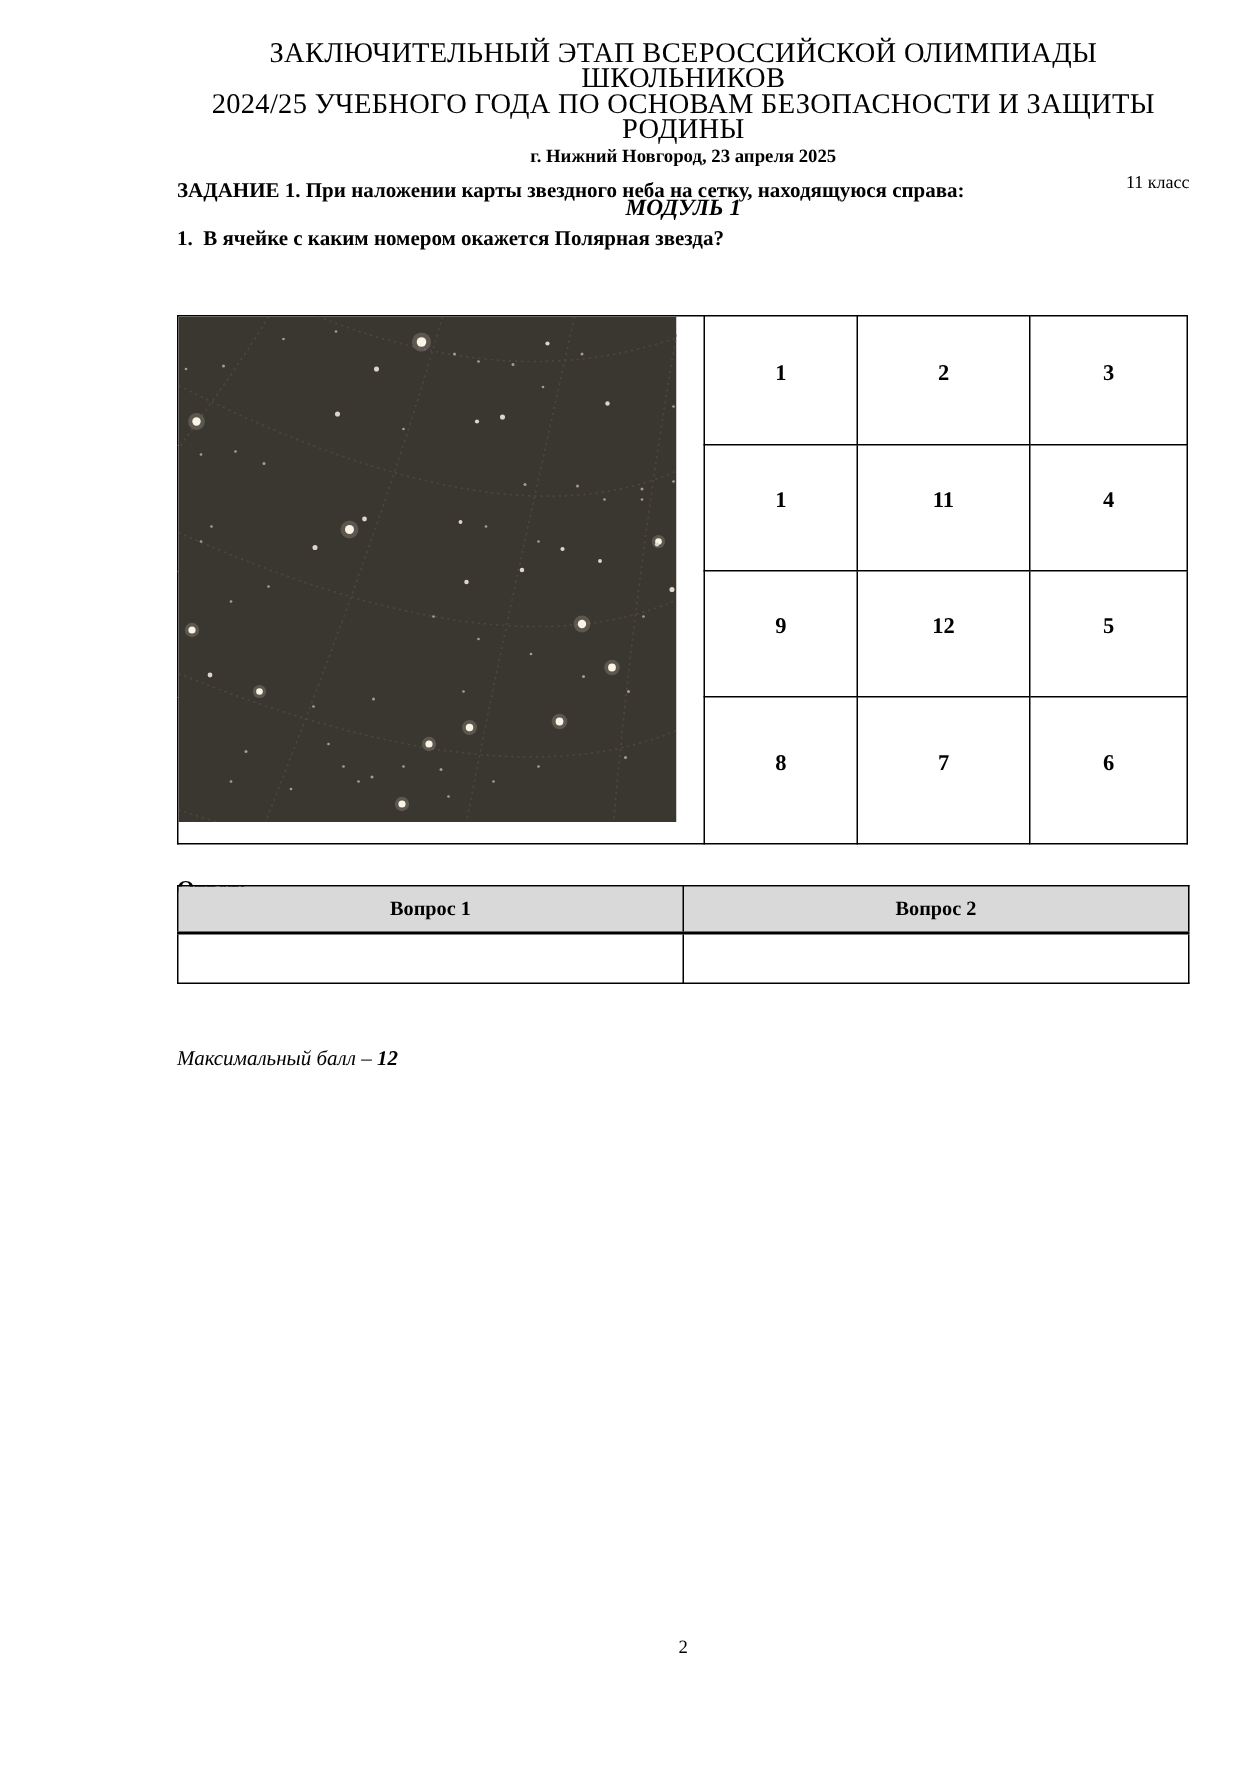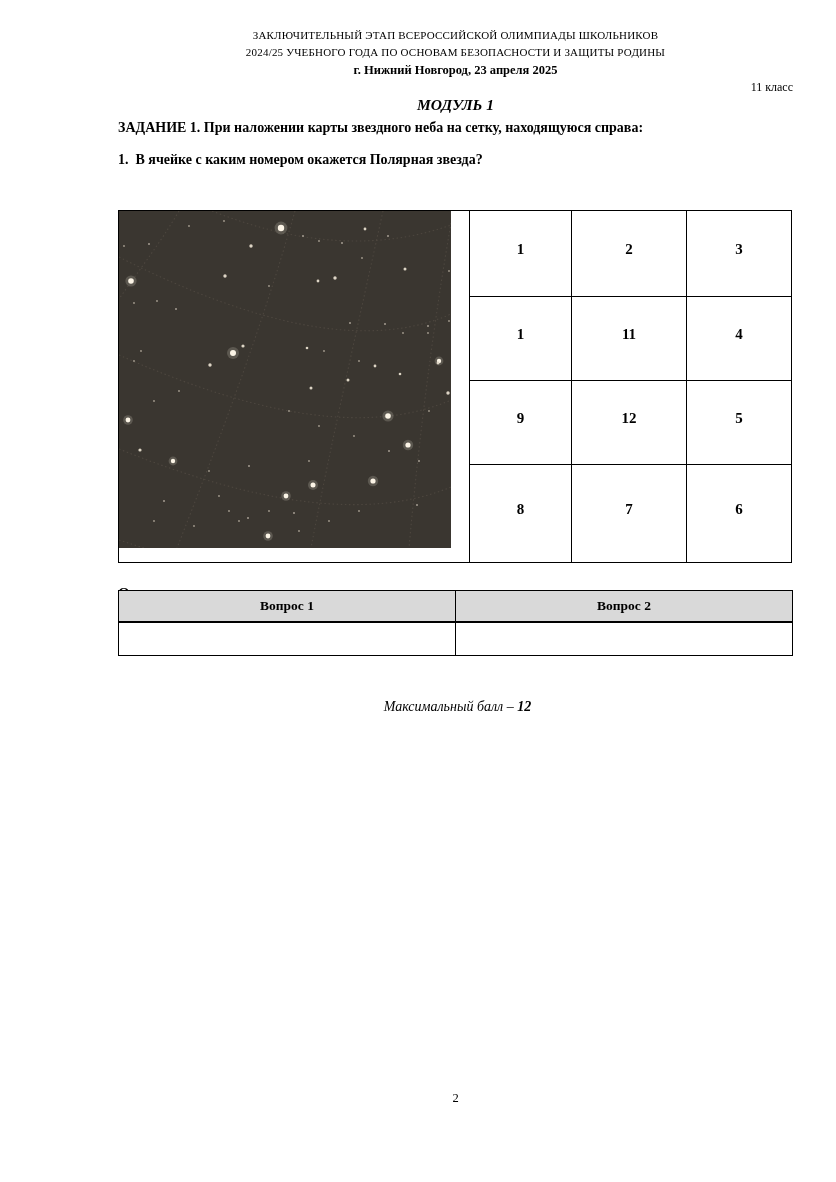--- a/index.html
+++ b/index.html
@@ -6,21 +6,21 @@
   .page{
     position:relative;
     width:836px;height:1182px;
     background:#ffffff;
     font-family:"Liberation Serif","DejaVu Serif",serif;
     color:#000;
     overflow:hidden;
   }
   
   .header{position:absolute;left:118px;top:27px;width:675px;text-align:center;}
-  .h-line1,.h-line2{font-size:11px;line-height:17px;letter-spacing:.2px;}
+  .h-line1,.h-line2{font-size:19px;line-height:17px;letter-spacing:.2px;}
   .h-line3{font-size:12.5px;line-height:18px;font-weight:bold;}
   .h-line4{font-size:12px;line-height:16px;text-align:right;}
   .module{font-size:15.5px;font-weight:bold;line-height:18px;margin-top:1px;font-style:italic;}
   
   .task-line{position:absolute;left:118px;width:695px;font-size:14px;font-weight:bold;line-height:18px;}
   .t-intro{top:119px;}
   .t-q1{top:151px;}
   .t-q2{top:183px;}
   
   table.main{position:absolute;left:118px;top:210px;border-collapse:collapse;table-layout:fixed;}
@@ -34,21 +34,21 @@
   
   .answer-label{position:absolute;left:118px;top:585px;font-size:15px;font-weight:bold;}
   table.answer{position:absolute;left:118px;top:590px;border-collapse:collapse;table-layout:fixed;width:675px;}
   table.answer th{
     border:1.5px solid #000;border-bottom:2.5px solid #000;
     background:#d9d9d9;font-size:13.5px;font-weight:bold;
     height:28px;text-align:center;vertical-align:middle;
   }
   table.answer td{border:1.5px solid #000;height:30px;background:#fff;}
   
-  .max-score{position:absolute;left:118px;top:699px;width:679px;text-align:center;font-size:14px;font-style:italic;}
+  .max-score{position:absolute;left:118px;top:699px;width:679px;text-align:left;font-size:14px;font-style:italic;}
   .max-score .val{font-weight:bold;}
   
   .page-num{position:absolute;left:118px;top:1091px;width:675px;text-align:center;font-size:12.5px;}
 </style>
 </head>
 <body>
 
 <div class="page">
 
   <div class="header">

